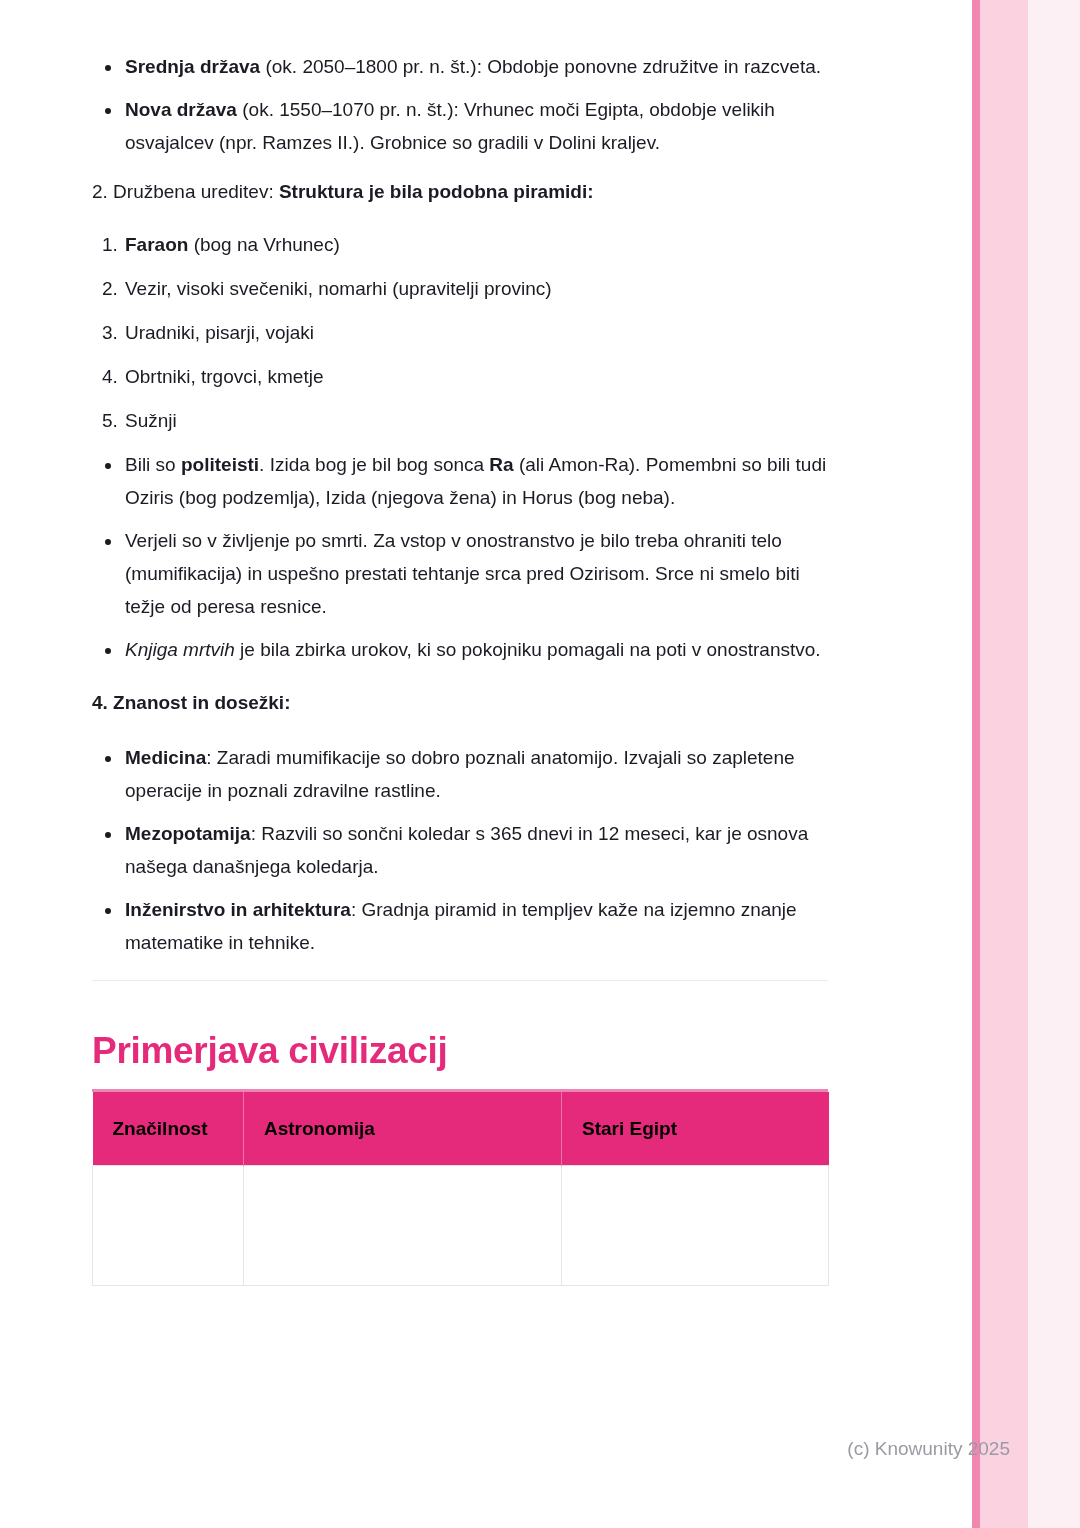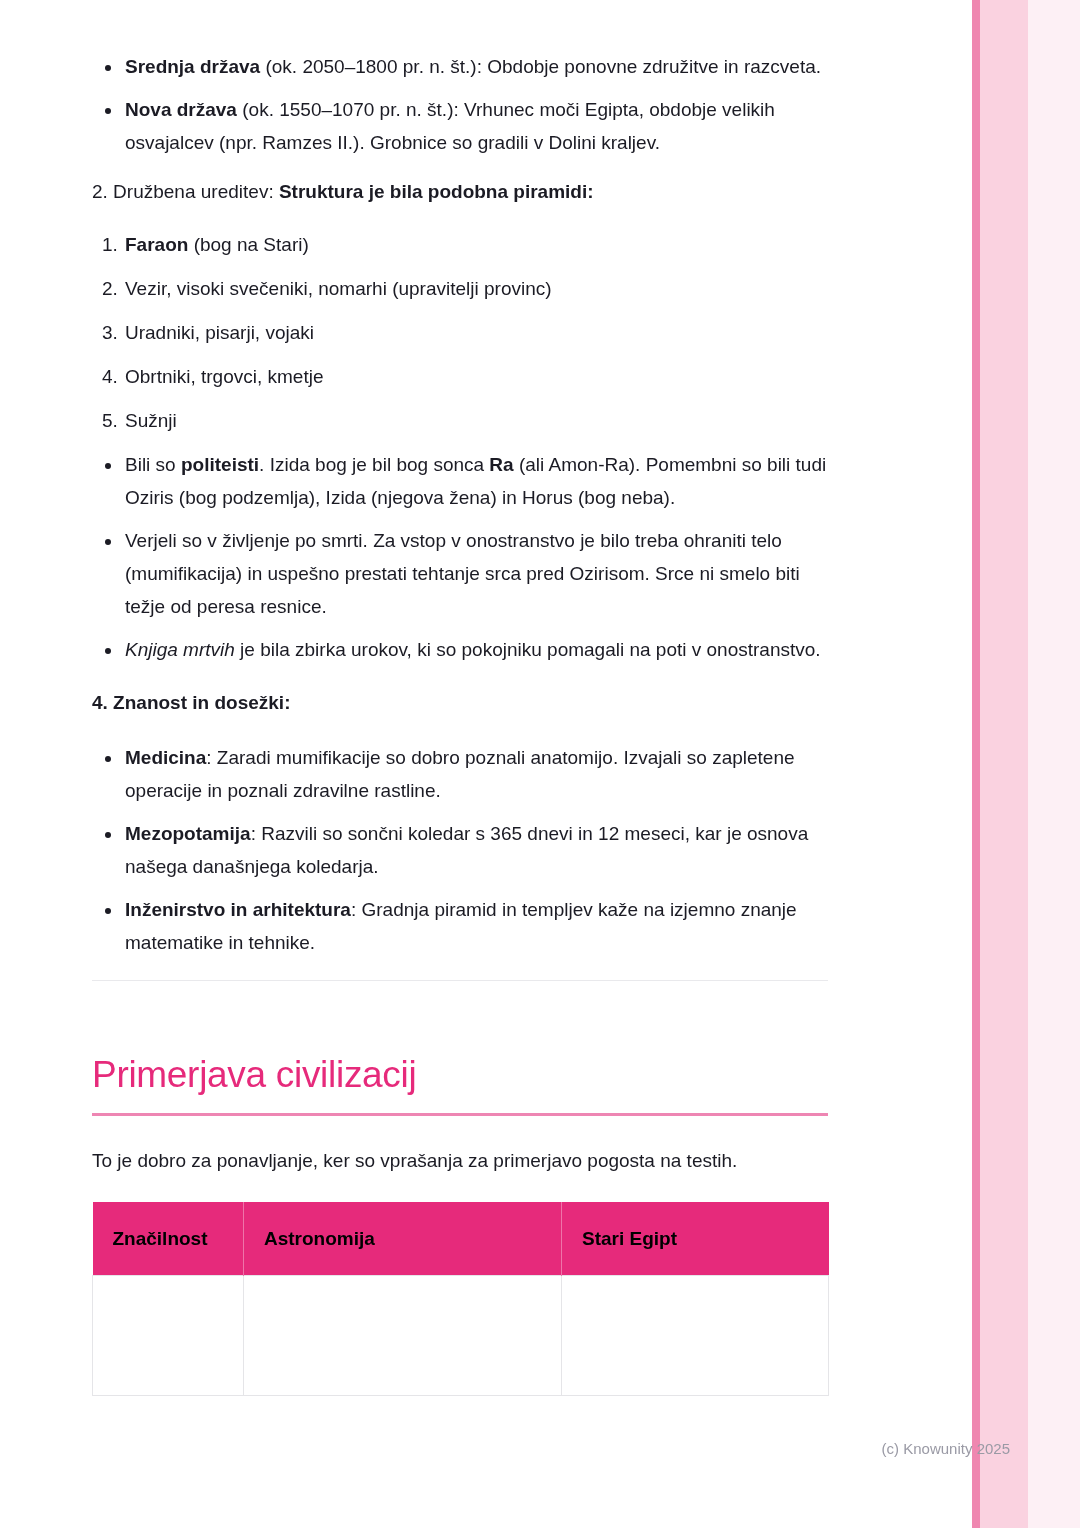--- a/index.html
+++ b/index.html
@@ -28,56 +28,56 @@
   .stripe-dark{right:100px;width:8px;background:var(--stripe_dark);}
   .content{position:absolute;left:92px;top:50px;width:736px;}
   ul,ol{margin:0;padding-left:31px;}
   ul li{margin-bottom:10px;padding-left:2px;}
   ol li{margin-bottom:11px;padding-left:2px;}
   .lead{font-weight:700;margin:16px 0 20px;}
   .sec-head{font-weight:700;margin:20px 0 22px;}
   .divider{border:none;border-top:1px solid #e9e9ec;margin:21px 0 0;}
   .compare-title{
     color:var(--accent);font-size:37px;line-height:44px;
-    font-weight:400;margin:72px 0 0;letter-spacing:-0.3px;
+    font-weight:700;margin:48px 0 0;letter-spacing:-0.3px;
   }
   .title-rule{height:3px;background:var(--accent_rule);margin-top:16px;}
   .intro{margin:28px 0 25px;}
   table{border-collapse:collapse;width:736px;table-layout:fixed;}
   col.c1{width:151px;}col.c2{width:318px;}col.c3{width:267px;}
   th{
     background:var(--accent);color:#000000;text-align:left;font-weight:700;
     padding:20px 20px;font-size:19px;line-height:33px;
     border-left:1px solid rgba(255,255,255,0.35);
   }
   th:first-child{border-left:none;}
   td{border:1px solid var(--border);background:#ffffff;height:120px;padding:16px 20px;vertical-align:top;}
   .footer{
     position:absolute;top:1441px;right:70px;
-    font-size:15px;line-height:16px;color:var(--muted);
+    font-size:19px;line-height:16px;color:var(--muted);
   }
 </style>
 </head>
 <body>
 
 <div class="stripe stripe-faint"></div>
 <div class="stripe stripe-light"></div>
 <div class="stripe stripe-dark"></div>
 
 <div class="content">
 
   <ul>
     <li><span><span style="font-weight: 700;">Srednja država</span><span> (ok. 2050–1800 pr. n. št.): Obdobje ponovne združitve in razcveta.</span></span></li>
     <li><span><span style="font-weight: 700;">Nova država</span><span> (ok. 1550–1070 pr. n. št.): Vrhunec moči Egipta, obdobje velikih osvajalcev (npr. Ramzes II.). Grobnice so gradili v Dolini kraljev.</span></span></li>
   </ul>
 
   <p class="lead"><span><span style="font-weight: 400;">2. Družbena ureditev:</span><span> Struktura je bila podobna piramidi:</span></span></p>
 
   <ol>
-    <li><span><span style="font-weight: 700;">Faraon</span><span> (bog na Stari)</span></span></li>
+    <li><span><span style="font-weight: 700;">Faraon</span><span> (bog na Vrhunec)</span></span></li>
     <li><span><span>Vezir, visoki svečeniki, nomarhi (upravitelji provinc)</span></span></li>
     <li><span><span>Uradniki, pisarji, vojaki</span></span></li>
     <li><span><span>Obrtniki, trgovci, kmetje</span></span></li>
     <li><span><span>Sužnji</span></span></li>
   </ol>
 
 
   <ul>
     <li><span><span>Bili so </span><span style="font-weight: 700;">politeisti</span><span>. Izida bog je bil bog sonca </span><span style="font-weight: 700;">Ra</span><span> (ali Amon-Ra). Pomembni so bili tudi Oziris (bog podzemlja), Izida (njegova žena) in Horus (bog neba).</span></span></li>
     <li><span><span>Verjeli so v življenje po smrti. Za vstop v onostranstvo je bilo treba ohraniti telo (mumifikacija) in uspešno prestati tehtanje srca pred Ozirisom. Srce ni smelo biti težje od peresa resnice.</span></span></li>
@@ -90,21 +90,20 @@
     <li><span><span style="font-weight: 700;">Medicina</span><span>: Zaradi mumifikacije so dobro poznali anatomijo. Izvajali so zapletene operacije in poznali zdravilne rastline.</span></span></li>
     <li><span><span style="font-weight: 700;">Mezopotamija</span><span>: Razvili so sončni koledar s 365 dnevi in 12 meseci, kar je osnova našega današnjega koledarja.</span></span></li>
     <li><span><span style="font-weight: 700;">Inženirstvo in arhitektura</span><span>: Gradnja piramid in templjev kaže na izjemno znanje matematike in tehnike.</span></span></li>
   </ul>
 
   <hr class="divider">
 
   <h1 class="compare-title">Primerjava civilizacij</h1>
   <div class="title-rule"></div>
 
-  <p class="intro">To je dobro za ponavljanje, ker so vprašanja za primerjavo pogosta na testih.</p>
 
   <table>
     <colgroup>
         <col class="c1">
         <col class="c2">
         <col class="c3">
       </colgroup>
     <thead>
       <tr>
         <th>Značilnost</th>

